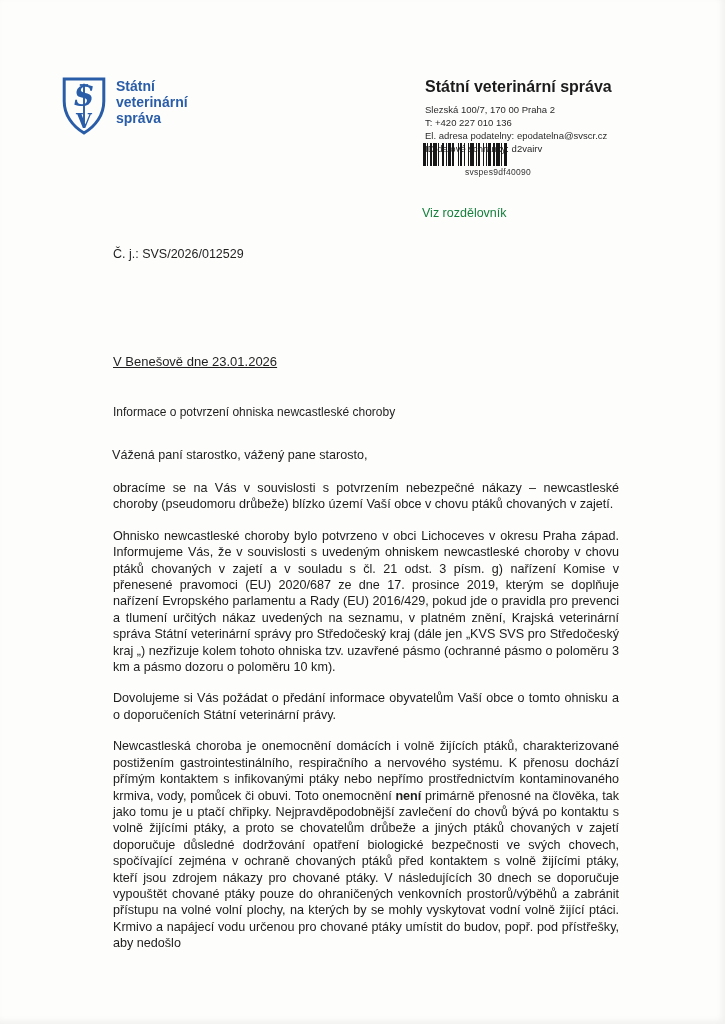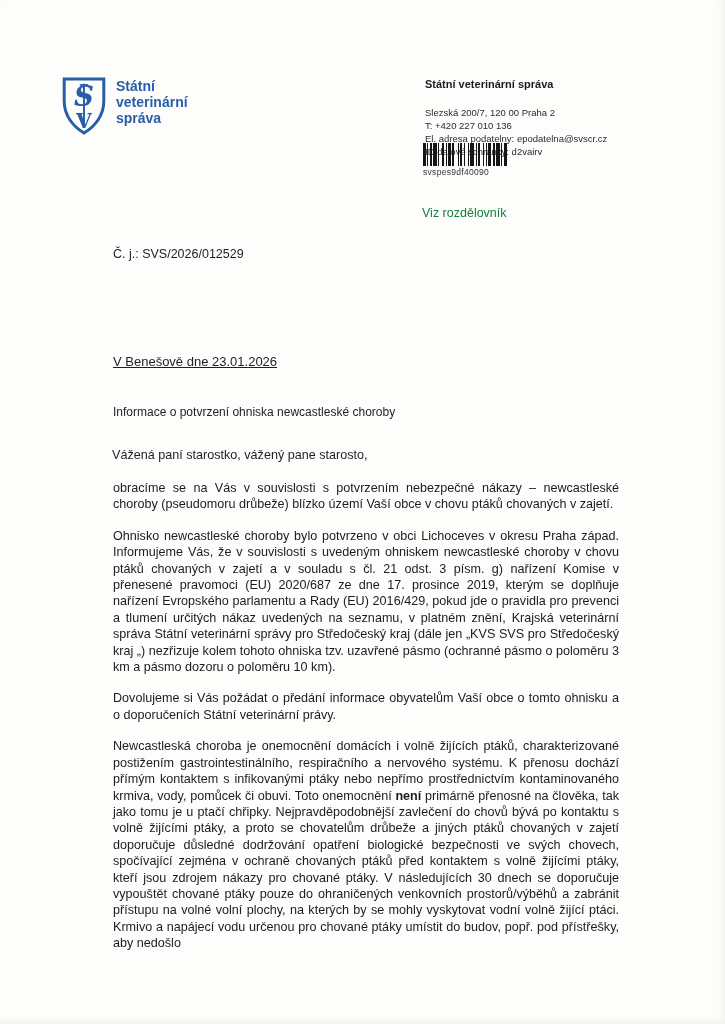--- a/index.html
+++ b/index.html
@@ -10,23 +10,23 @@
     overflow:hidden;
     font-family:"Liberation Sans", sans-serif;
     color:#1f1f1f;
     box-shadow: inset -3px -3px 6px rgba(0,0,0,0.05);
   }
   
   .logo-block{position:absolute;left:60px;top:74px;display:flex;align-items:flex-start;gap:8px;}
   .logo-shield{width:48px;height:64px;}
   .logo-org{margin-top:4px;font-size:14px;font-weight:bold;line-height:16px;color:#2a5da8;}
   .contact-block{position:absolute;left:425px;top:78px;width:260px;}
-  .contact-org{font-size:11px;font-weight:bold;color:#1c1c1c;margin-bottom:16px;}
+  .contact-org{font-size:16px;font-weight:bold;color:#1c1c1c;margin-bottom:7px;}
   .contact-line{font-size:9.5px;line-height:13px;color:#2a2a2a;}
-  .barcode-wrap{position:absolute;left:423px;top:143px;width:150px;text-align:left;}
+  .barcode-wrap{position:absolute;left:423px;top:143px;width:150px;text-align:center;}
   .barcode{height:23px;width:132px;display:flex;align-items:stretch;}
   .barcode .bar{background:#161616;}
   .barcode .gap{background:transparent;}
   .barcode-caption{font-size:8.5px;color:#333;margin-top:1px;letter-spacing:0.3px;}
   .distribution{position:absolute;left:422px;top:206px;font-size:12.5px;color:#15803d;}
   
   .ref-block{position:absolute;left:113px;top:245px;font-size:12.5px;line-height:19.5px;text-align:right;}
   .dateline{position:absolute;left:113px;top:354px;font-size:13px;text-decoration:underline;}
   
   .subject{position:absolute;left:113px;top:405px;font-size:12px;font-weight:normal;}
@@ -56,21 +56,21 @@
     </svg>
     <div class="logo-org">
       <div>Státní</div>
       <div>veterinární</div>
       <div>správa</div>
     </div>
   </div>
 
   <div class="contact-block">
     <div class="contact-org">Státní veterinární správa</div>
-    <div class="contact-line">Slezská 200/7, 120 00 Praha 2</div>
+    <div class="contact-line">Slezská 100/7, 170 00 Praha 2</div>
     <div class="contact-line">T: +420 227 010 136</div>
     <div class="contact-line">El. adresa podatelny: epodatelna@svscr.cz</div>
     <div class="contact-line">ID datové schránky: d2vairv</div>
   </div>
 
   <div class="barcode-wrap">
     <div class="barcode" id="barcode">
         <div class="bar" style="width: 3px;"></div>
         <div class="gap" style="width: 1px;"></div>
         <div class="bar" style="width: 1px;"></div>

